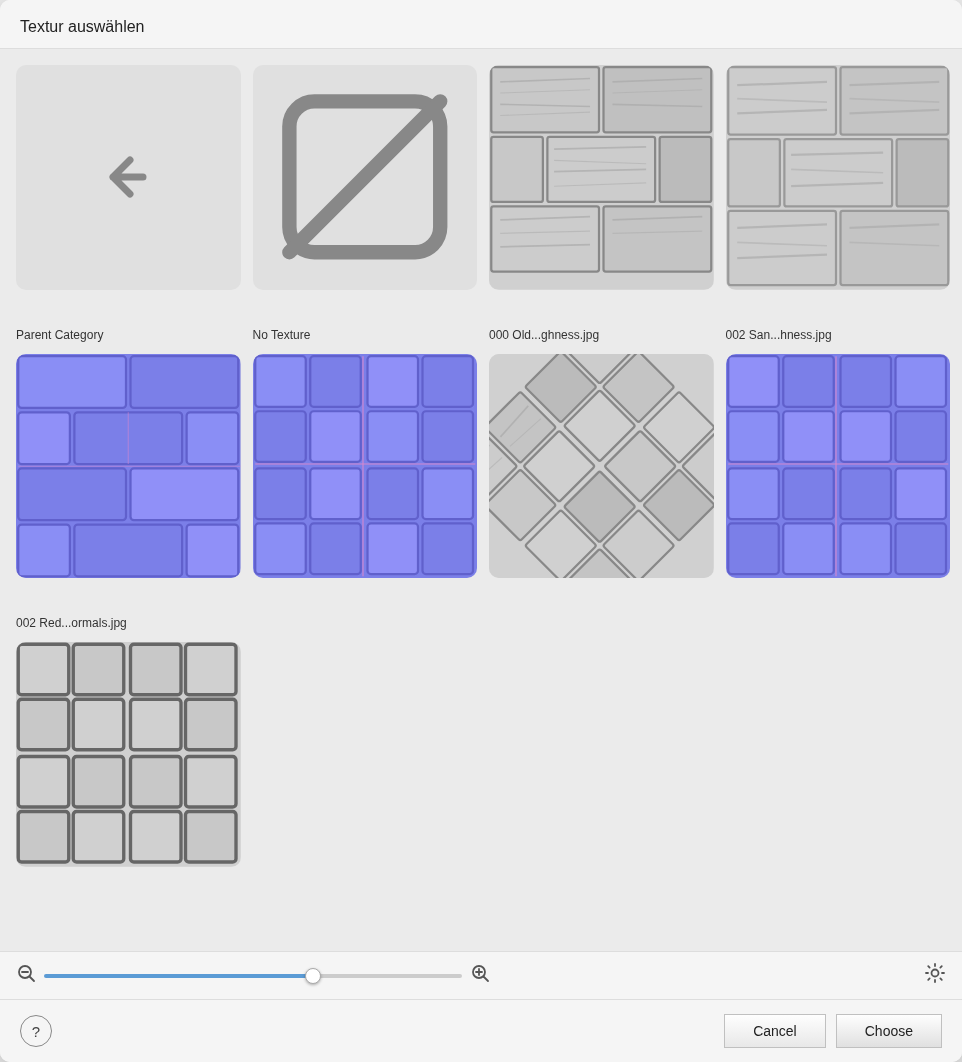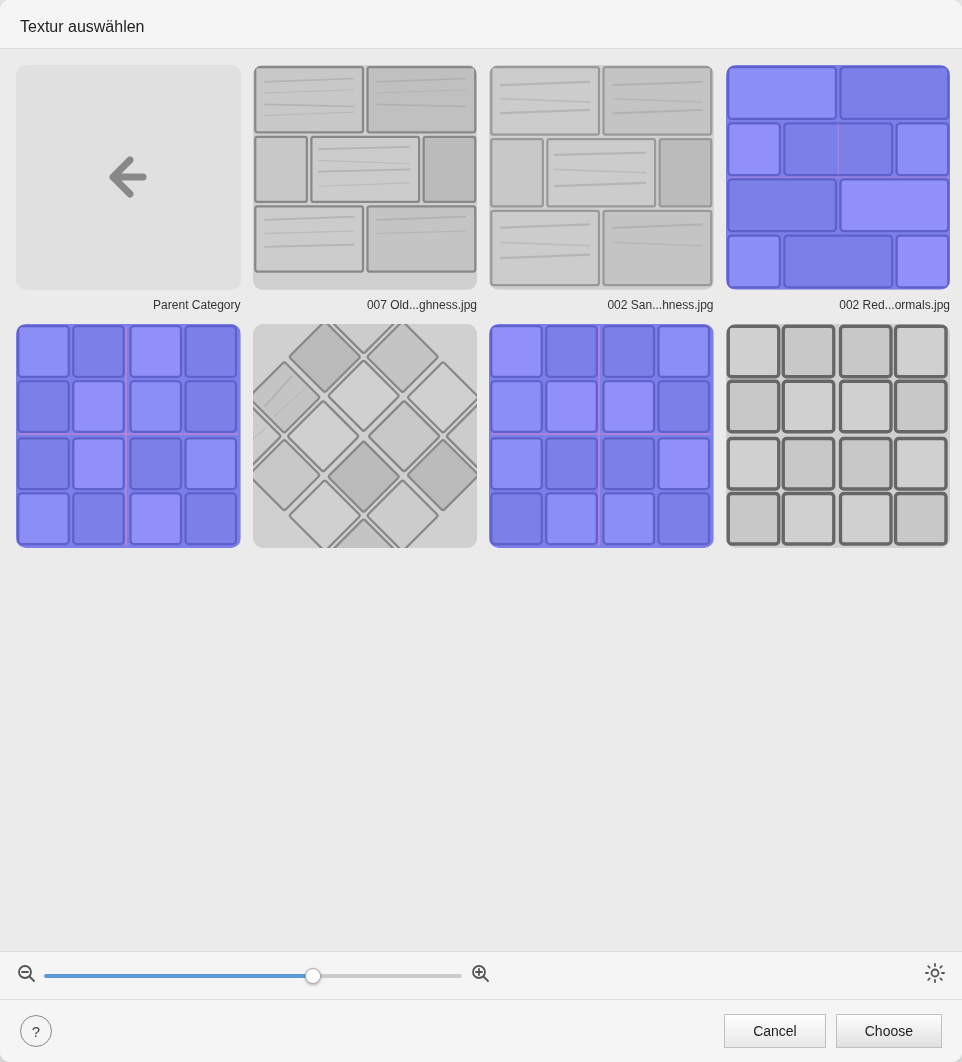--- a/index.html
+++ b/index.html
@@ -52,26 +52,27 @@
       overflow: hidden;
       background: #ddd;
       display: flex;
       align-items: center;
       justify-content: center;
       margin-bottom: 8px;
     }
     .texture-label {
       font-size: 12px;
       color: #333;
-      text-align: right;
+      text-align: left;
       max-width: 100%;
       white-space: nowrap;
       overflow: hidden;
       text-overflow: ellipsis;
       width: 100%;
+      margin-top: 30px;
     }
     
     .cell-parent .texture-thumb {
       background: #e0e0e0;
     }
     
     .cell-notexture .texture-thumb {
       background: #e0e0e0;
     }
     
@@ -196,20 +197,29 @@
 
         <div class="texture-cell cell-parent">
           <div class="texture-thumb">
             <svg width="80" height="80" viewBox="0 0 80 80">
               <path d="M55 40 L25 40 M25 40 L42 23 M25 40 L42 57" stroke="#888" stroke-width="7" stroke-linecap="round" stroke-linejoin="round" fill="none"></path>
             </svg>
           </div>
           <span class="texture-label">Parent Category</span>
         </div>
 
+        <div class="texture-cell cell-notexture">
+          <div class="texture-thumb">
+            <svg width="80%" height="80%" viewBox="0 0 100 100">
+              <rect x="8" y="8" width="84" height="84" rx="14" ry="14" fill="none" stroke="#888" stroke-width="8"></rect>
+              <line x1="8" y1="92" x2="92" y2="8" stroke="#888" stroke-width="8" stroke-linecap="round"></line>
+            </svg>
+          </div>
+          <span class="texture-label">No Texture</span>
+        </div>
 
 
         <div class="texture-cell">
           <div class="texture-thumb">
             <svg class="texture-svg" viewBox="0 0 200 200">
               <rect width="200" height="200" fill="#d0d0d0"></rect>
 
               <rect x="2" y="2" width="96" height="58" rx="2" fill="#c8c8c8" stroke="#888" stroke-width="2"></rect>
               <rect x="102" y="2" width="96" height="58" rx="2" fill="#c0c0c0" stroke="#888" stroke-width="2"></rect>
 
@@ -232,21 +242,21 @@
 
               <rect x="2" y="126" width="96" height="58" rx="2" fill="#ccc" stroke="#888" stroke-width="2"></rect>
               <rect x="102" y="126" width="96" height="58" rx="2" fill="#c4c4c4" stroke="#888" stroke-width="2"></rect>
               <line x1="10" y1="138" x2="90" y2="135" stroke="#aaa" stroke-width="1.5" opacity="0.7"></line>
               <line x1="10" y1="150" x2="90" y2="148" stroke="#aaa" stroke-width="1" opacity="0.5"></line>
               <line x1="10" y1="162" x2="90" y2="160" stroke="#aaa" stroke-width="1.5" opacity="0.7"></line>
               <line x1="110" y1="138" x2="190" y2="135" stroke="#aaa" stroke-width="1.5" opacity="0.7"></line>
               <line x1="110" y1="150" x2="190" y2="148" stroke="#aaa" stroke-width="1" opacity="0.5"></line>
             </svg>
           </div>
-          <span class="texture-label">007 Old...ghness.jpg</span>
+          <span class="texture-label">000 Old...ghness.jpg</span>
         </div>
 
 
         <div class="texture-cell">
           <div class="texture-thumb">
             <svg class="texture-svg" viewBox="0 0 200 200">
               <rect width="200" height="200" fill="#d0d0d0"></rect>
               <rect x="2" y="2" width="96" height="60" rx="2" fill="#ccc" stroke="#999" stroke-width="2"></rect>
               <rect x="102" y="2" width="96" height="60" rx="2" fill="#c4c4c4" stroke="#999" stroke-width="2"></rect>
               <line x1="10" y1="18" x2="90" y2="15" stroke="#b0b0b0" stroke-width="2" opacity="0.8"></line>

